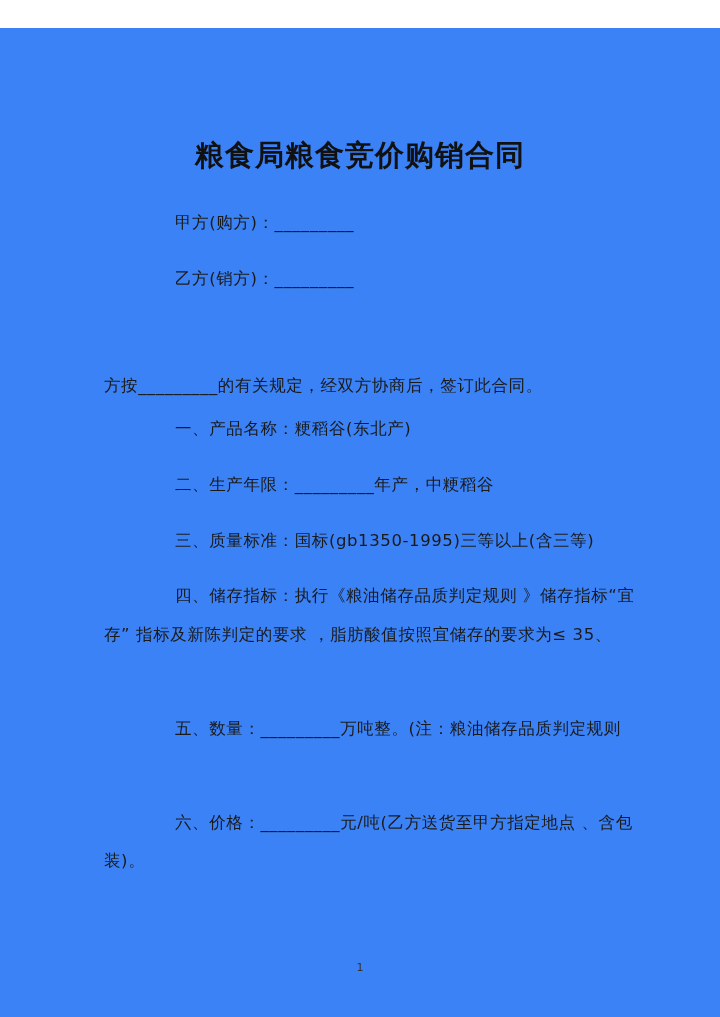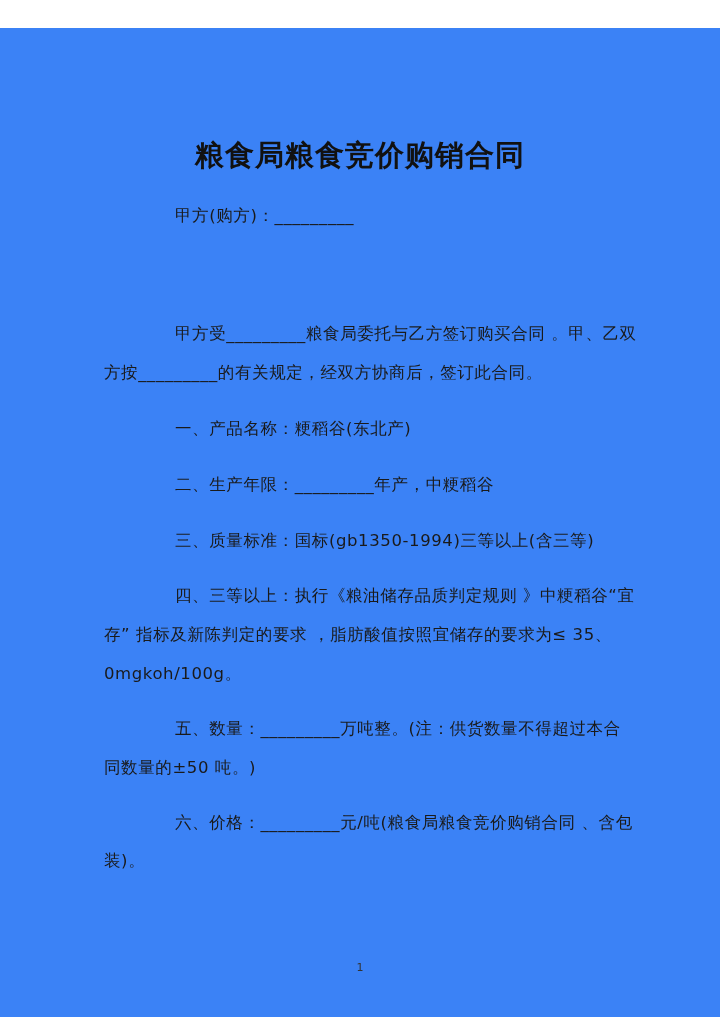--- a/index.html
+++ b/index.html
@@ -50,34 +50,32 @@
     color: #333;
   }
 </style>
 </head>
 <body>
 
 <div class="page">
 
   <div class="title">粮食局粮食竞价购销合同</div>
 
-  <div class="line indent" style="top:177px;">甲方(购方)：_________</div>
+  <div class="line indent" style="top:184px;">甲方(购方)：_________</div>
+  <div class="line indent" style="top:240px;">乙方(销方)：_________</div>
 
-  <div class="line indent" style="top:295px;">甲方受_________粮食局委托与乙方签订购买合同 。甲、乙双</div>
-  <div class="line flush" style="top:334px;text-align:center;">方按_________的有关规定，经双方协商后，签订此合同。</div>
+  <div class="line flush" style="top:347px;text-align:center;">方按_________的有关规定，经双方协商后，签订此合同。</div>
 
   <div class="line indent" style="top:390px;">一、产品名称：粳稻谷(东北产)</div>
   <div class="line indent" style="top:446px;">二、生产年限：_________年产，中粳稻谷</div>
-  <div class="line indent" style="top:502px;">三、质量标准：国标(gb1350-1994)三等以上(含三等)</div>
+  <div class="line indent" style="top:502px;">三、质量标准：国标(gb1350-1995)三等以上(含三等)</div>
 
-  <div class="line indent" style="top:557px;">四、三等以上：执行《粮油储存品质判定规则 》中粳稻谷“宜</div>
+  <div class="line indent" style="top:557px;">四、储存指标：执行《粮油储存品质判定规则 》储存指标“宜</div>
   <div class="line flush" style="top:596px;">存” 指标及新陈判定的要求 ，脂肪酸值按照宜储存的要求为≤ 35、</div>
-  <div class="line flush" style="top:635px;">0mgkoh/100g。</div>
 
-  <div class="line indent" style="top:690px;">五、数量：_________万吨整。(注：供货数量不得超过本合</div>
-  <div class="line flush" style="top:729px;">同数量的±50 吨。)</div>
+  <div class="line indent" style="top:690px;">五、数量：_________万吨整。(注：粮油储存品质判定规则</div>
 
-  <div class="line indent" style="top:784px;">六、价格：_________元/吨(粮食局粮食竞价购销合同 、含包</div>
+  <div class="line indent" style="top:784px;">六、价格：_________元/吨(乙方送货至甲方指定地点 、含包</div>
   <div class="line flush" style="top:822px;">装)。</div>
 
 
   <div class="page-number">1</div>
 </div>
 
 </body></html>

